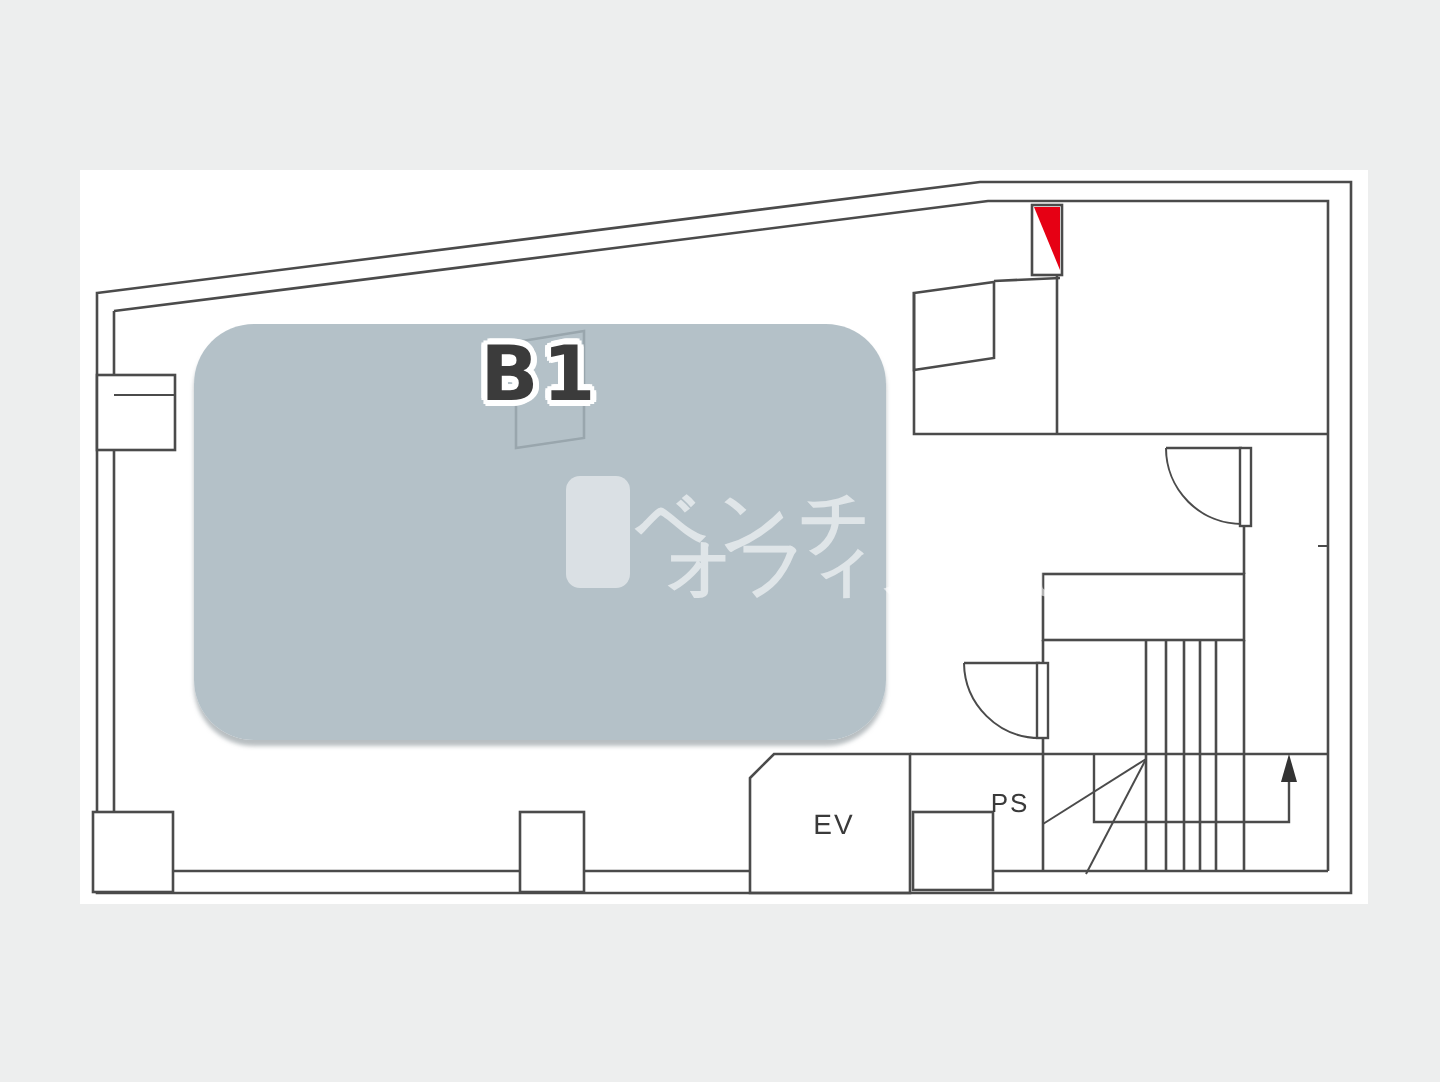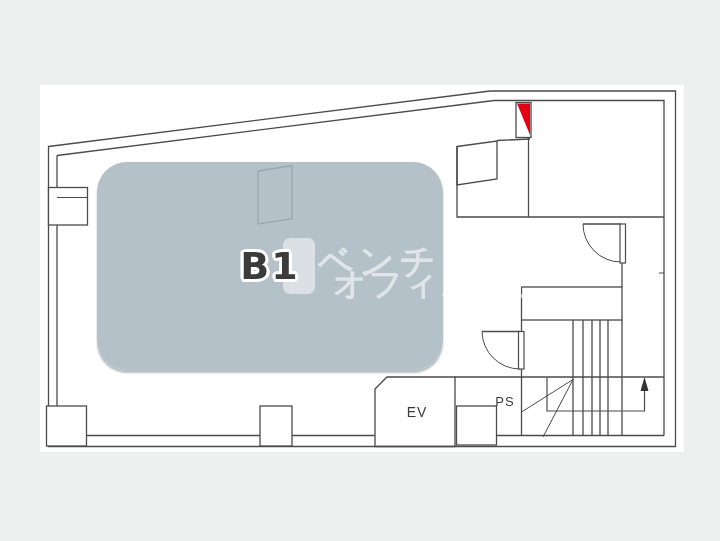--- a/index.html
+++ b/index.html
@@ -15,21 +15,21 @@
   }
   svg.plan{position:absolute;left:0;top:0;width:720px;height:541px;}
   .overlay{
     position:absolute;left:97px;top:162px;width:346px;height:208px;
     background:rgba(167,182,190,0.85);
     border-radius:30px;
     box-shadow:0 3px 2px rgba(125,136,142,0.55);
   }
   .unit-info{
     position:absolute;left:97px;top:162px;width:346px;height:208px;
-    display:flex;flex-direction:column;align-items:center;justify-content:center;
+    display:flex;flex-direction:column;align-items:center;
     color:#3b3b3b;font-weight:bold;text-align:center;
   }
   .unit-info .stroke{
     text-shadow:
       -3px 0 0 #fff,3px 0 0 #fff,0 -3px 0 #fff,0 3px 0 #fff,
       -2px -2px 0 #fff,2px -2px 0 #fff,-2px 2px 0 #fff,2px 2px 0 #fff,
       -3px -1px 0 #fff,3px 1px 0 #fff,-1px 3px 0 #fff,1px -3px 0 #fff;
   }
   .floor-line{font-size:38px;line-height:50px;letter-spacing:2px;}
   .sqm-line{font-size:49px;line-height:58px;letter-spacing:3px;}

